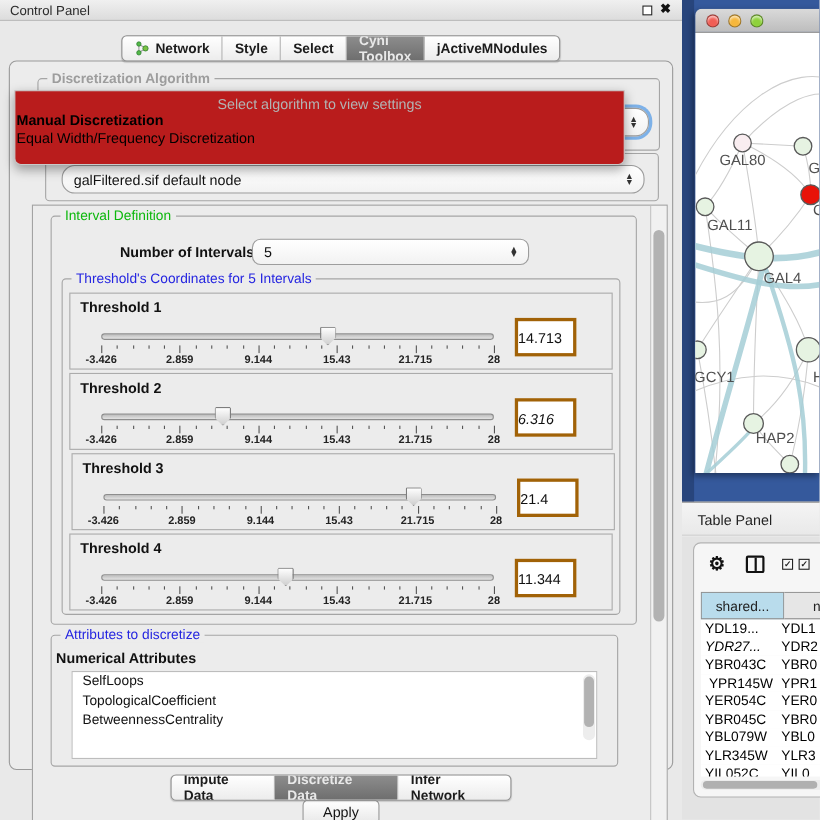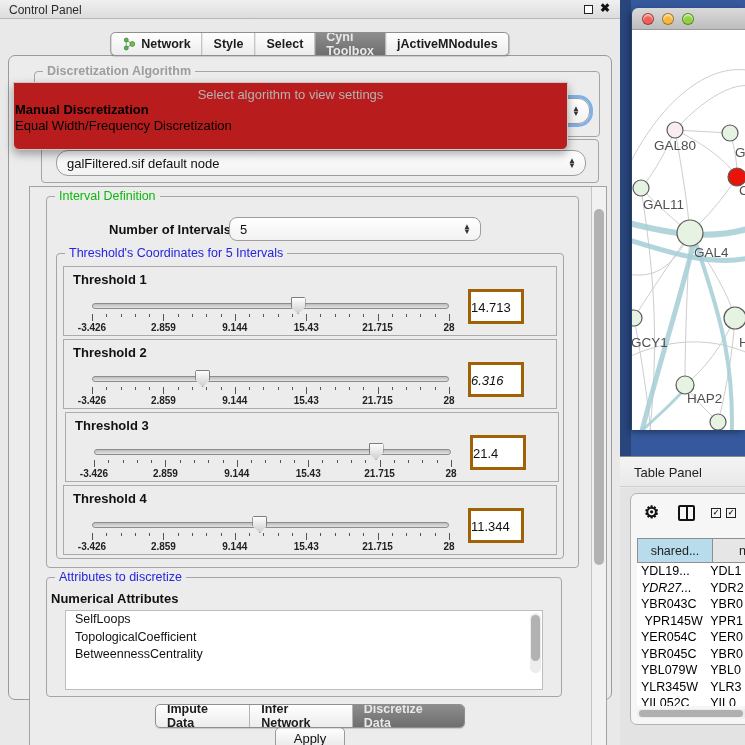--- a/index.html
+++ b/index.html
@@ -399,25 +399,25 @@
       <div class="algo-items" id="algo-items">
           <div class="algo-item bold">Manual Discretization</div>
           <div class="algo-item">Equal Width/Frequency Discretization</div>
         </div>
     </div>
 
     <div class="seg-row" id="bottom-tabs" style="left:50%;top:704px;transform:translateX(-50%);">
         <div class="seg">
           <span>Impute Data</span>
         </div>
+        <div class="seg selected">
+          <span>Discretize Data</span>
+        </div>
         <div class="seg">
           <span>Infer Network</span>
-        </div>
-        <div class="seg selected">
-          <span>Discretize Data</span>
         </div>
       </div>
   </div>
 
   <div class="desktop">
     <div class="desktop-edge"></div>
   </div>
 
   <div class="net-window">
     <div class="net-titlebar">

